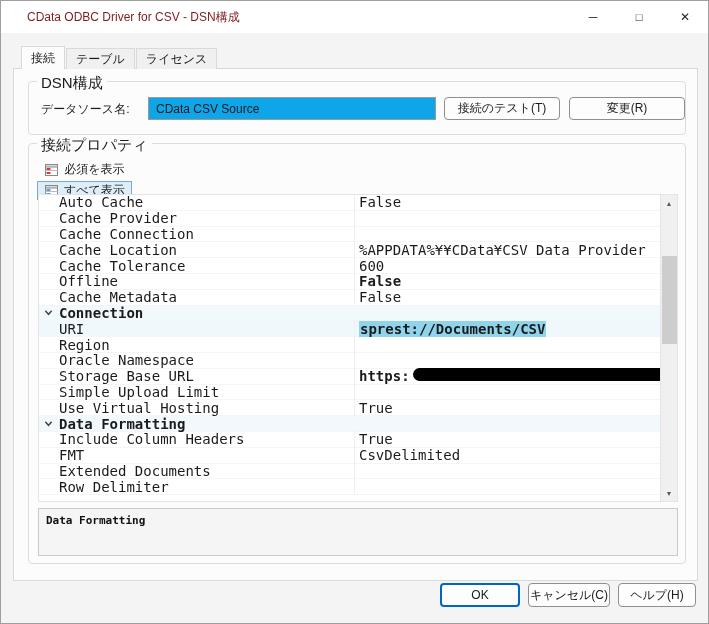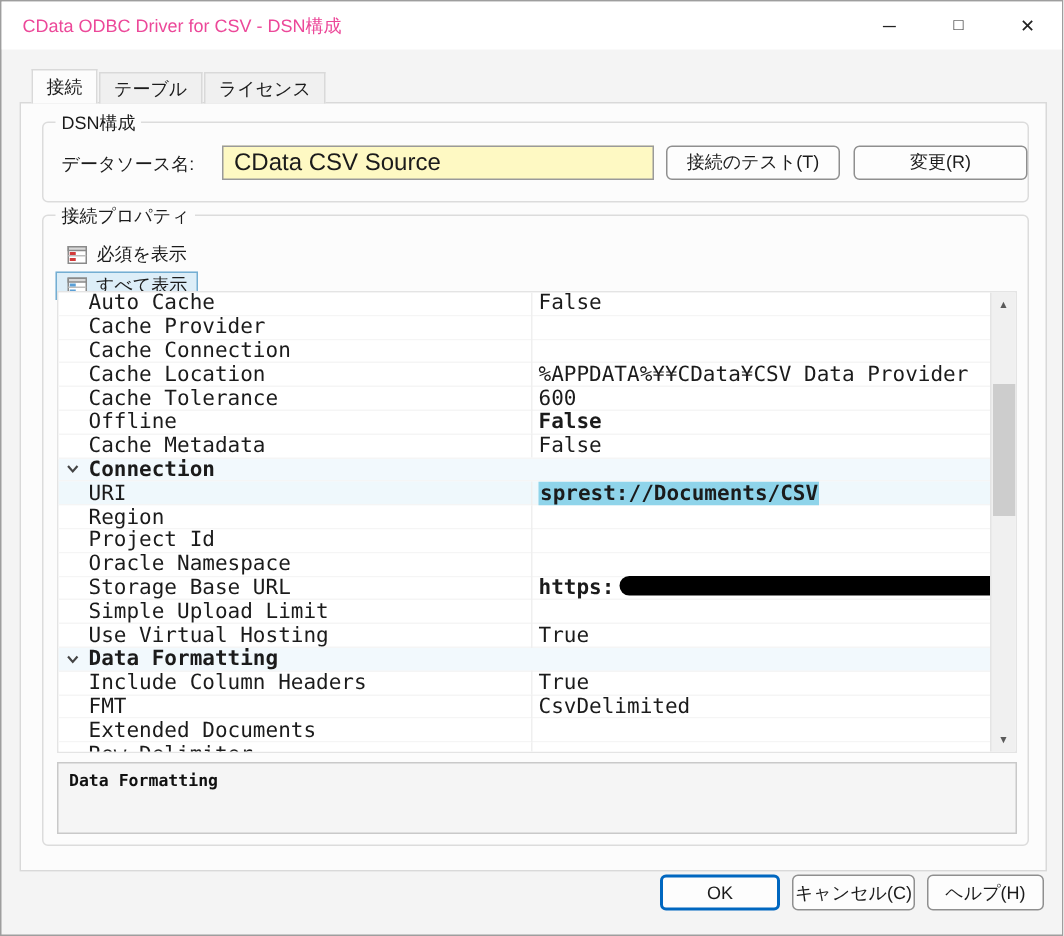--- a/index.html
+++ b/index.html
@@ -9,21 +9,21 @@
   .window {
     position:relative; width:709px; height:624px;
     background:#f4f4f4; border:1px solid #9e9e9e; overflow:hidden;
   }
 
   
   .titlebar {
     position:absolute; top:0; left:0; right:0; height:32px;
     background:#ffffff; display:flex; align-items:center;
   }
-  .title { margin-left:14px; font-size:12px; color:#ec4899; }
+  .title { margin-left:26px; font-size:12px; color:#7f1d1d; }
   .win-controls { margin-left:auto; display:flex; height:100%; }
   .win-btn {
     width:46px; height:100%; display:flex; align-items:center; justify-content:center;
     font-size:12px; color:#222; cursor:default;
   }
   .win-btn.max span { font-size:11px; }
 
   
   .tabstrip {
     position:absolute; left:20px; top:45px; height:23px;
@@ -38,29 +38,29 @@
 
   .tabpage {
     position:absolute; left:12px; top:67px; width:685px; height:513px;
     background:#fcfcfc; border:1px solid #d9d9d9; z-index:1;
   }
 
   
   .groupbox { position:absolute; border:1px solid #dcdcdc; border-radius:4px; }
   .legend {
     position:absolute; top:-8px; left:8px; padding:0 4px;
-    background:#fcfcfc; font-size:12px; color:#1b1b1b;text-align:center;
+    background:#fcfcfc; font-size:15px; color:#1b1b1b;text-align:center;
   }
   .groupbox.dsn  { left:14px; top:12px;  width:658px; height:54px;  }
   .groupbox.props{ left:14px; top:74px;  width:658px; height:421px; }
 
   .ds-label { position:absolute; left:12px; top:19px; font-size:12px; color:#1b1b1b; }
   .ds-input {
     position:absolute; left:119px; top:15px; width:288px; height:23px;
-    border:1px solid #9a9a9a; background:#fef9c3; font-size:16px; padding:0 7px;
+    border:1px solid #9a9a9a; background:#0ea5e9; font-size:12px; padding:0 7px;
     font-family:"Liberation Sans", sans-serif; color:#1b1b1b;
   }
   .btn {
     background:#fdfdfd; border:1px solid #8f8f8f; border-radius:4px;
     font-size:12px; color:#1b1b1b; font-family:"Liberation Sans", sans-serif;
     cursor:default;
   }
   .btn.test   { position:absolute; left:415px; top:15px; width:116px; height:23px; }
   .btn.change { position:absolute; left:540px; top:15px; width:116px; height:23px; }
 
@@ -291,26 +291,20 @@
                 <span class="hl">sprest://Documents/CSV</span>
               </div>
             </div>
             <div class="grid-row">
               <div class="cell name">Region</div>
               <div class="cell value">
                 <span></span>
               </div>
             </div>
             <div class="grid-row">
-              <div class="cell name">Project Id</div>
-              <div class="cell value">
-                <span></span>
-              </div>
-            </div>
-            <div class="grid-row">
               <div class="cell name">Oracle Namespace</div>
               <div class="cell value">
                 <span></span>
               </div>
             </div>
             <div class="grid-row">
               <div class="cell name">Storage Base URL</div>
               <div class="cell value bold">
                 <span>https:</span>
                 <span class="redact"></span>

